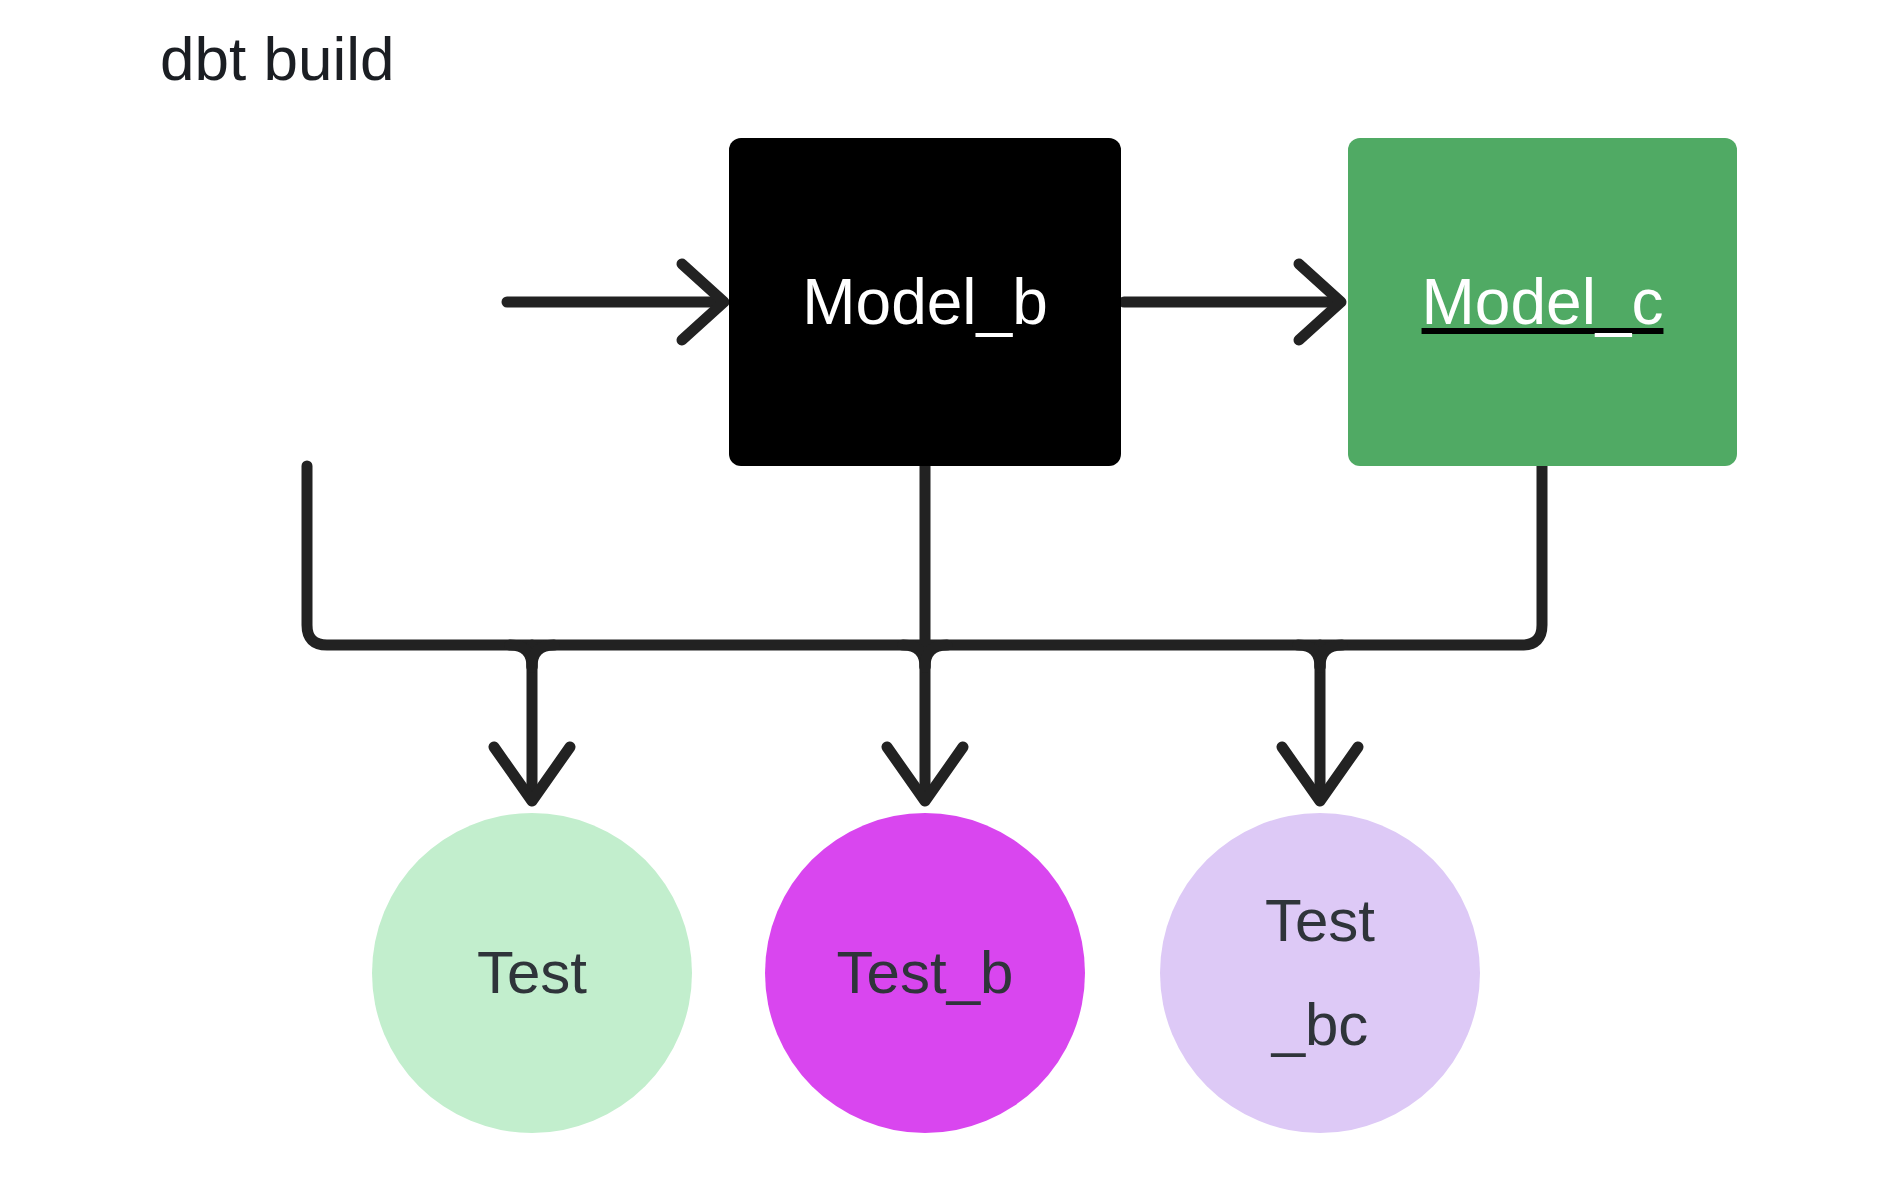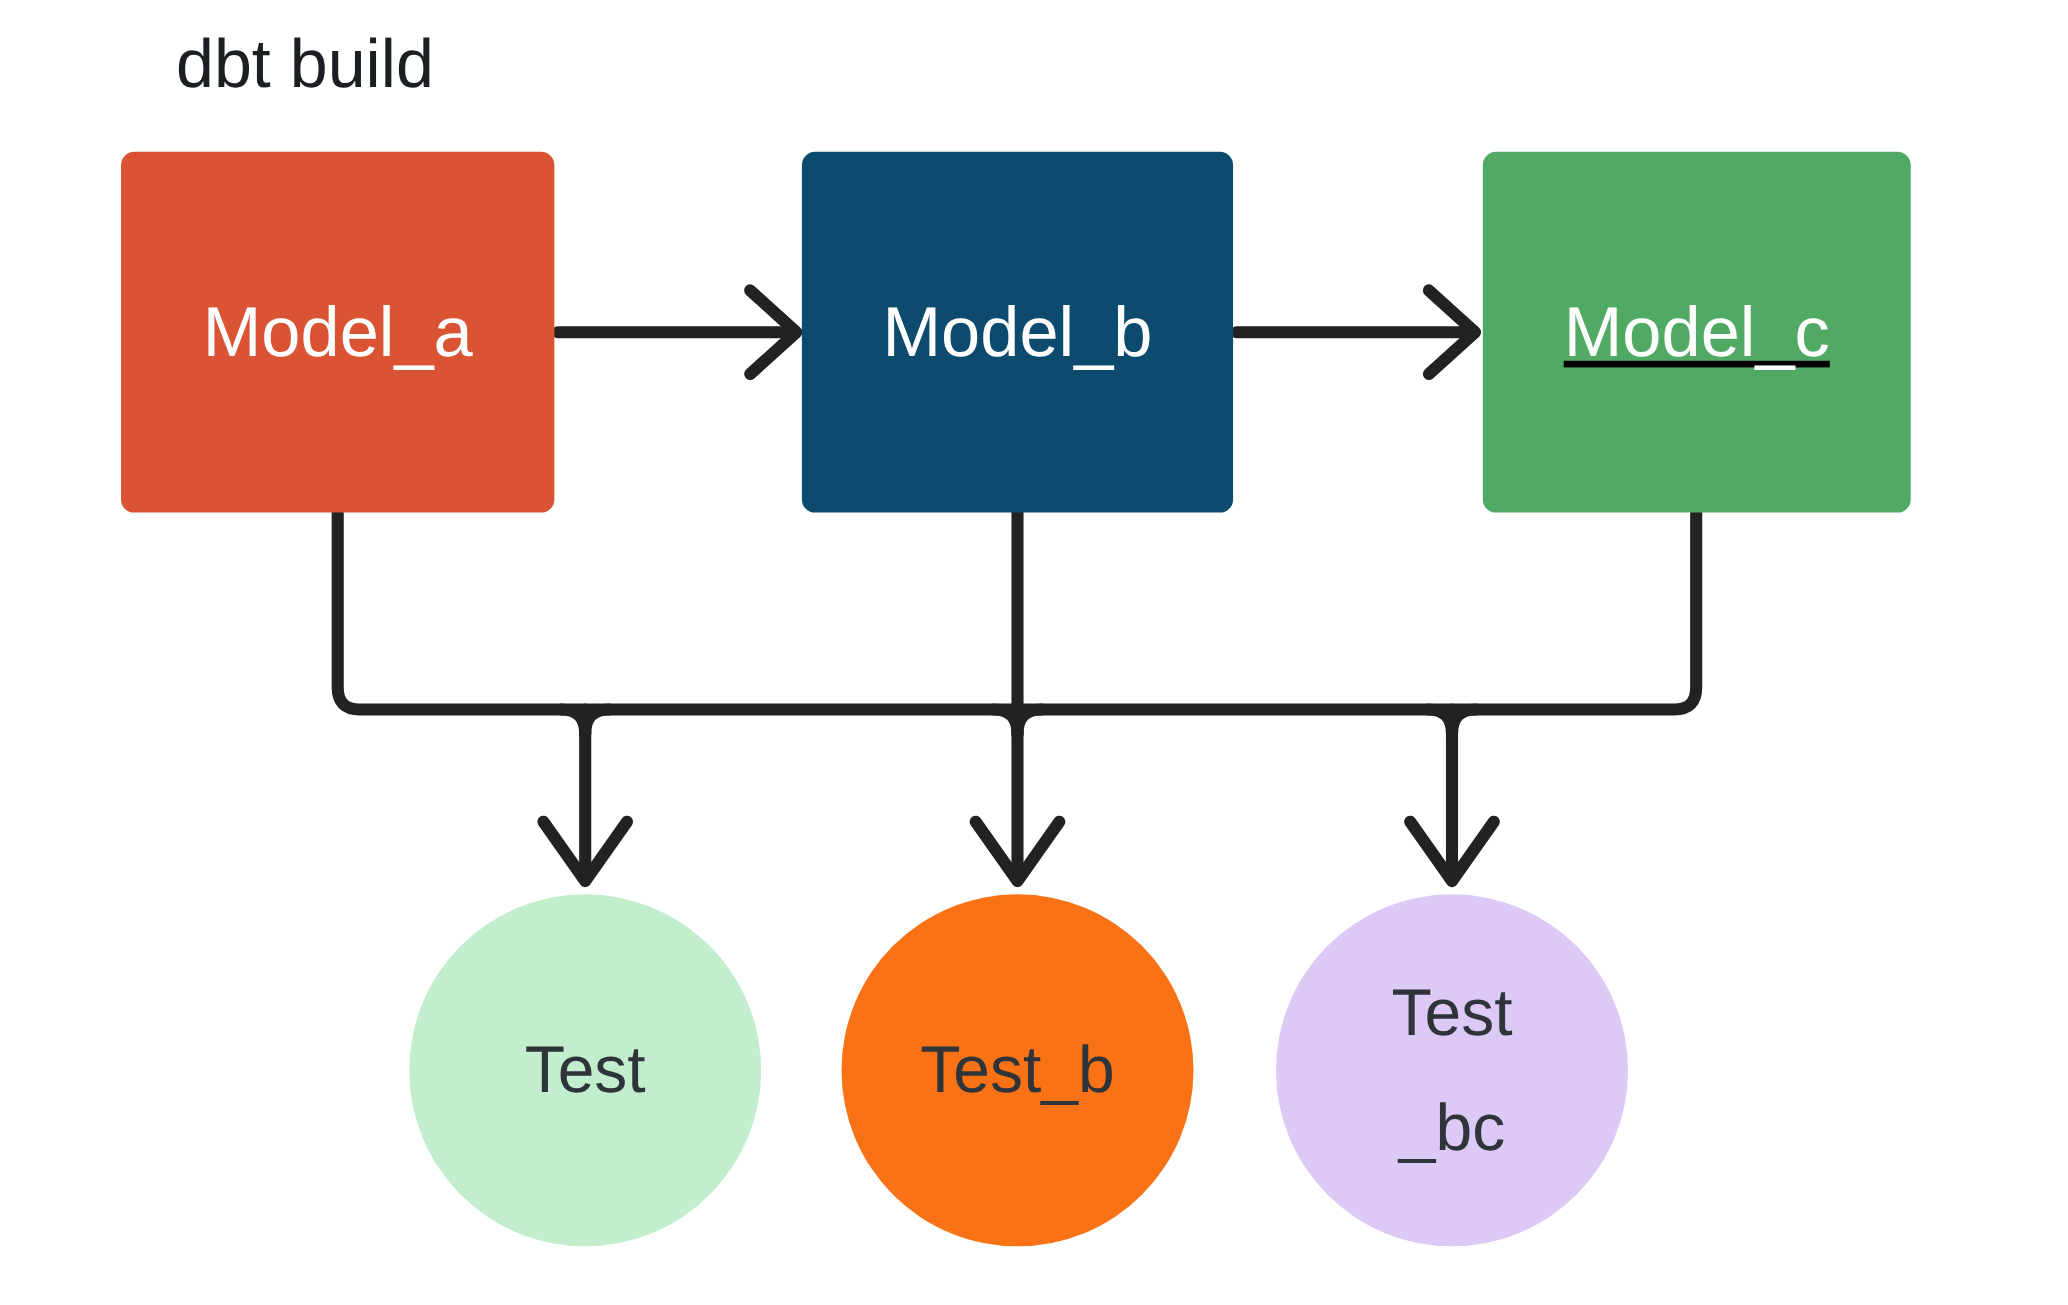--- a/index.html
+++ b/index.html
@@ -103,37 +103,34 @@
         <path d="M1298 645 Q1320 645 1320 667"></path>
         <path d="M1342 645 Q1320 645 1320 667"></path>
       </g>
 
       <path d="M494 747 L532 801 L570 747"></path>
       <path d="M887 747 L925 801 L963 747"></path>
       <path d="M1282 747 L1320 801 L1358 747"></path>
     </g>
   </svg>
 
-  <div class="node box box-a" style="background: rgb(218, 83, 51);">
-    <span style="color: rgb(255, 255, 255);">Model_a</span>
-  </div>
 
-  <div class="node box box-b" style="background: #0c4a6e;">
+  <div class="node box box-b" style="background: #000000;">
     <span style="color: rgb(255, 255, 255);">Model_b</span>
   </div>
 
   <div class="node box box-c" style="background: rgb(80, 170, 100);">
     <span style="color: rgb(255, 255, 255);">Model_c</span>
   </div>
 
   <div class="node circle circle-ab" style="background: rgb(194, 238, 205);">
     <span style="color: rgb(47, 52, 58);">Test</span>
   </div>
 
-  <div class="node circle circle-b" style="background: #f97316;">
+  <div class="node circle circle-b" style="background: #d946ef;">
     <span style="color: rgb(47, 52, 58);">Test_b</span>
   </div>
 
   <div class="node circle circle-bc" style="background: rgb(221, 201, 246);">
     <span style="color: rgb(47, 52, 58);">Test</span>
     <span style="color: rgb(47, 52, 58);">_bc</span>
   </div>
 
 </div>
 

